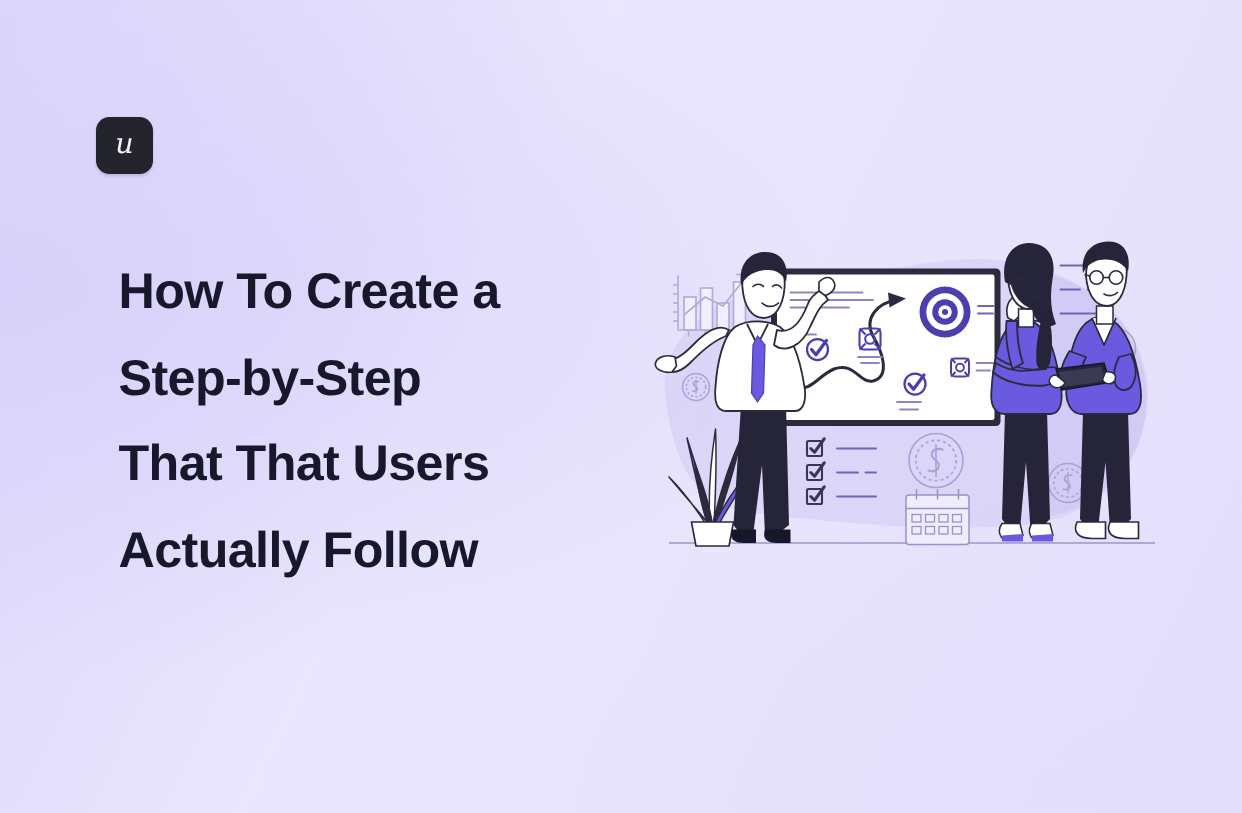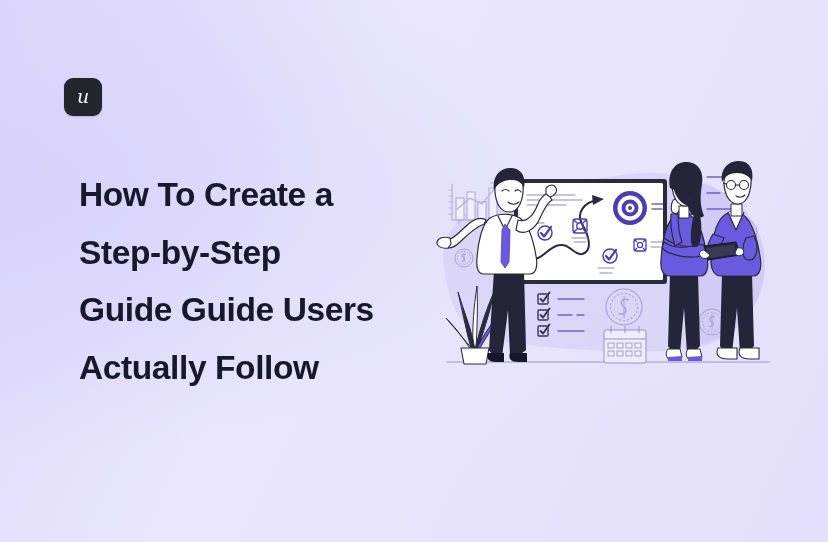--- a/index.html
+++ b/index.html
@@ -78,21 +78,21 @@
 <body>
 
 <div class="canvas">
 
   <div class="logo-badge">
     <span class="logo-glyph">u</span>
   </div>
 
   <h1 class="headline">How To Create a
 Step-by-Step
-Guide Guide Users
+That That Users
 Actually Follow</h1>
 
   <div class="illustration">
     <svg viewBox="0 0 350 240" xmlns="http://www.w3.org/2000/svg">
       <defs>
         <clipPath id="boardClip">
             <rect x="86" y="33" width="145" height="97" rx="2"></rect>
           </clipPath>
       </defs>
 

